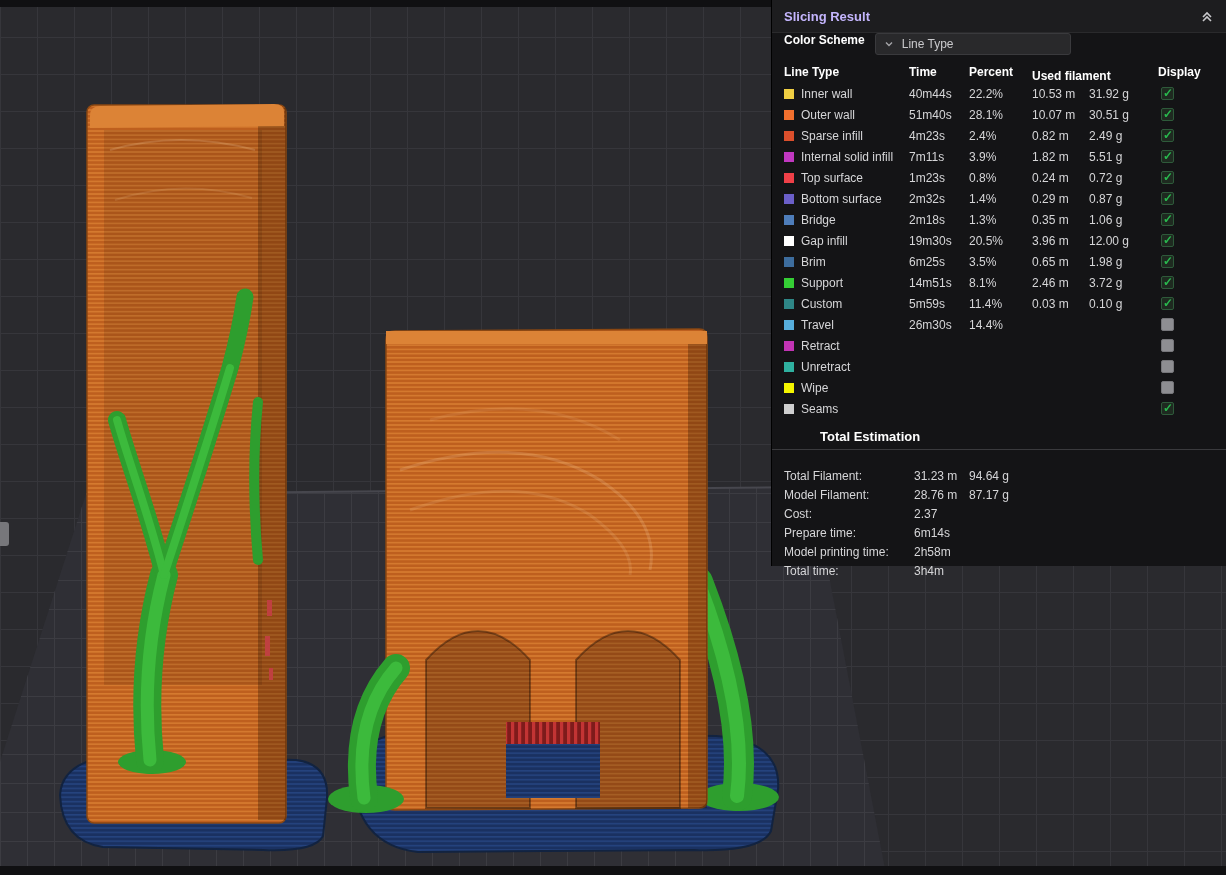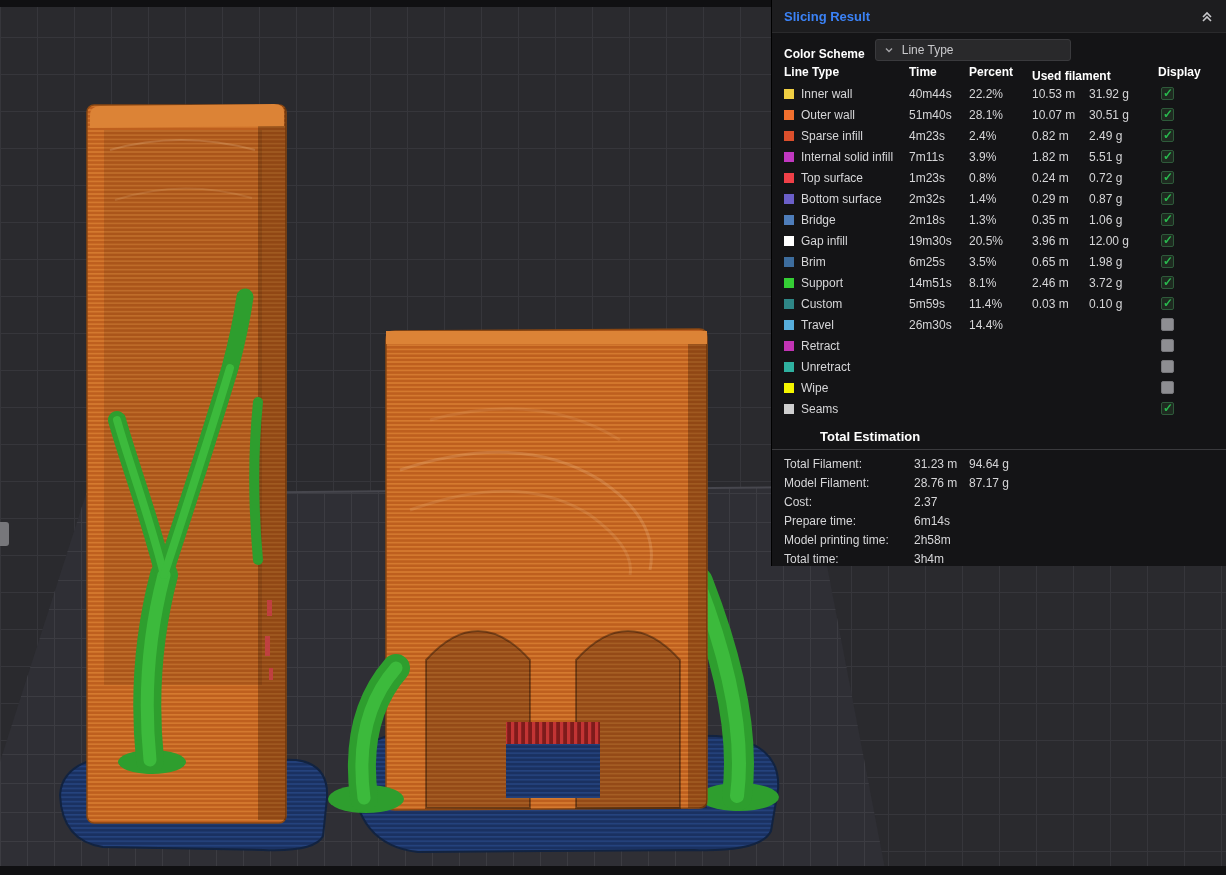--- a/index.html
+++ b/index.html
@@ -10,23 +10,23 @@
   .viewport { position:absolute; inset:0; }
   .scene { position:absolute; left:0; top:0; }
   .left-tab { position:absolute; left:0; top:522px; width:9px; height:24px;
               background:#77777B; border-radius:0 3px 3px 0; }
 
   
   .panel { position:absolute; left:771px; top:0; width:455px; height:566px;
            background:#141416; color:#D6D6D8; font-size:12px; border-left:1px solid #000; }
   .panel-header { height:33px; display:flex; align-items:center; justify-content:space-between;
                   padding:0 12px; background:#1D1D1F; border-bottom:1px solid #2A2A2C; }
-  .panel-title { color:#3b82f6; font-weight:bold; font-size:13px; }
-
-  .scheme-row { height:28px; display:flex; align-items:flex-end; gap:10px; padding:0 12px; }
+  .panel-title { color:#c4b5fd; font-weight:bold; font-size:13px; }
+
+  .scheme-row { height:28px; display:flex; align-items:flex-start; gap:10px; padding:0 12px; }
   .scheme-label { color:#FFFFFF; font-weight:bold; }
   .dropdown { width:196px; height:22px; background:#29292B; border:1px solid #3A3A3D;
               border-radius:3px; display:flex; align-items:center; gap:8px; padding:0 8px;
               color:#C9C9CC; cursor:pointer; }
 
   .thead, .trow { display:grid; grid-template-columns:17px 108px 60px 63px 57px 69px 1fr;
                   align-items:center; padding-left:12px; }
   .thead { height:22px; color:#FFFFFF; font-weight:bold; }
   .thead .h-linetype { grid-column:1 / 3; }
   .thead .h-used { grid-column:5 / 7;margin-top:8px; }
@@ -36,21 +36,21 @@
   .checkbox { width:13px; height:13px; border-radius:2px; position:relative; margin-left:3px; }
   .checkbox.checked { background:#1E2A20; border:1px solid #2E5A3A; }
   .checkbox.checked::after { content:"\2713"; position:absolute; left:1px; top:-2px;
                              color:#29B94E; font-size:12px; font-weight:bold; }
   .checkbox.unchecked { background:#8E8E92; border:1px solid #76767A; }
 
   .total-title { padding:10px 12px 5px; color:#FFFFFF; font-weight:bold; font-size:13px;margin-left:36px; }
   .divider { border-top:1px solid #3A3A3D; }
   .erow { display:grid; grid-template-columns:130px 55px 1fr; align-items:center;
           padding-left:12px; height:19px; }
-  .erow:first-child { margin-top:4px; }
+  .erow:first-child { margin-top:16px; }
 </style>
 </head>
 <body>
 
 <div class="viewport">
   <svg class="scene" width="1226" height="875" viewBox="0 0 1226 875">
     <defs>
       <pattern id="gmaj" width="37" height="37" patternUnits="userSpaceOnUse">
         <path d="M37 .5H0M.5 0V37" stroke="#36363B" fill="none"></path>
       </pattern>

